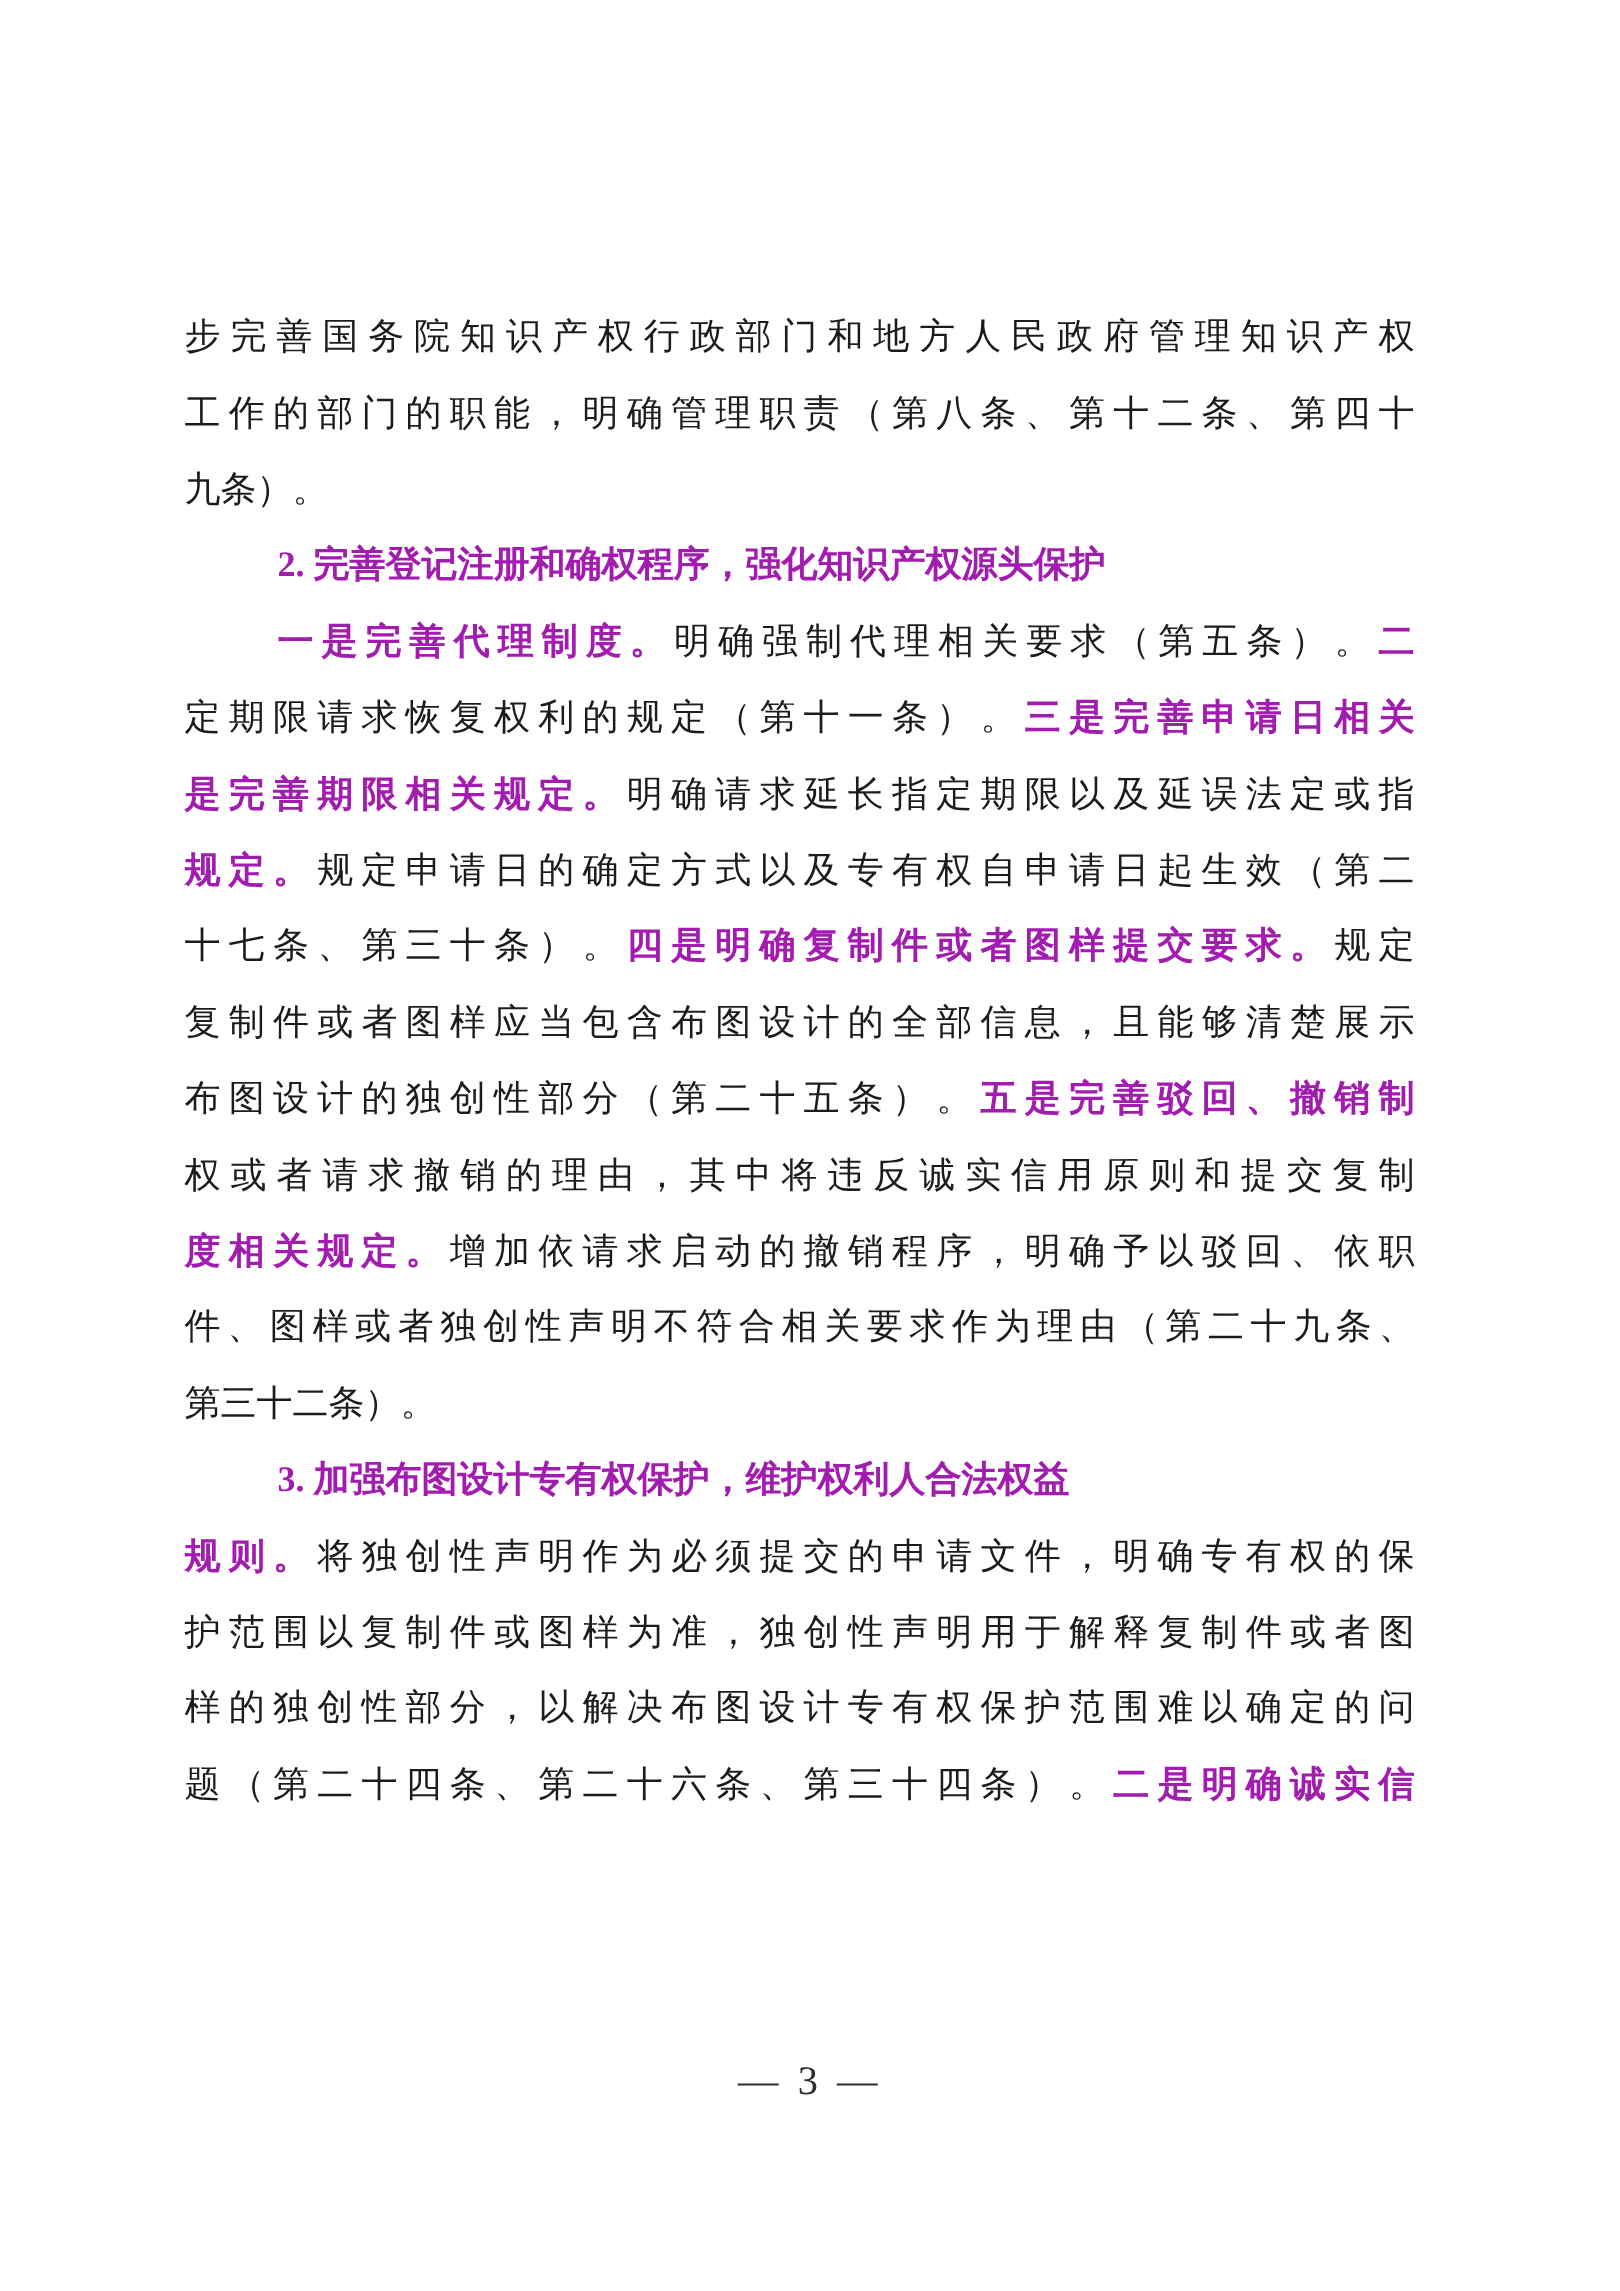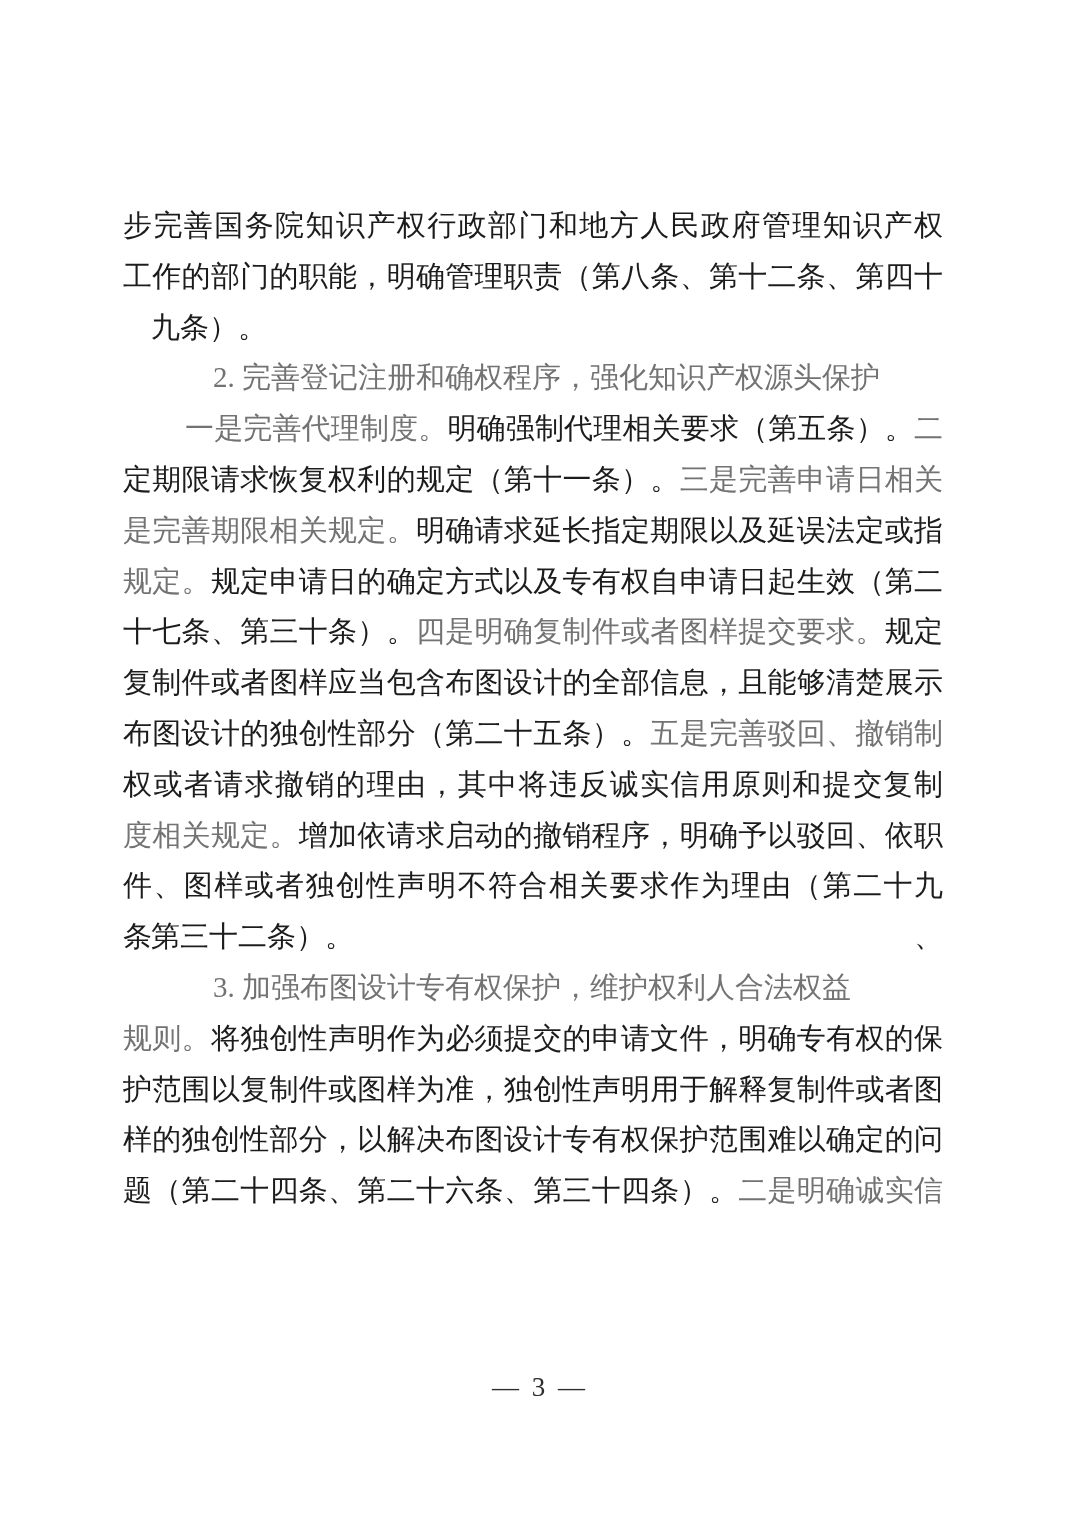--- a/index.html
+++ b/index.html
@@ -14,42 +14,41 @@
     height: 1527px;
     background: #ffffff;
     overflow: hidden;
   }
   .body-text {
     position: absolute;
     left: 123px;
     top: 200px;
     width: 820px;
     color: #1c1c1c;
-    font-size: 29px;
+    font-size: 24px;
   }
   .line {
     height: 50.8px;
     line-height: 50.8px;
     white-space: nowrap;
   }
   .line.justify {
     white-space: normal;
     text-align: justify;
     text-align-last: justify;
     text-justify: inter-character;
   }
   .line.left {
     text-align: left;
-    margin-left: 28px;
   }
   .line.indent {
     padding-left: 62px;
   }
   .seg { font-weight: normal; }
-  .seg.bold { font-weight: normal; color: #737373; }
+  .seg.bold { font-weight: bold; color: #a21caf; }
   .footer {
     position: absolute;
     left: 0;
     top: 1372px;
     width: 1080px;
     text-align: center;
     font-size: 27px;
     color: #2e2e2e;
     letter-spacing: 3px;
   }

